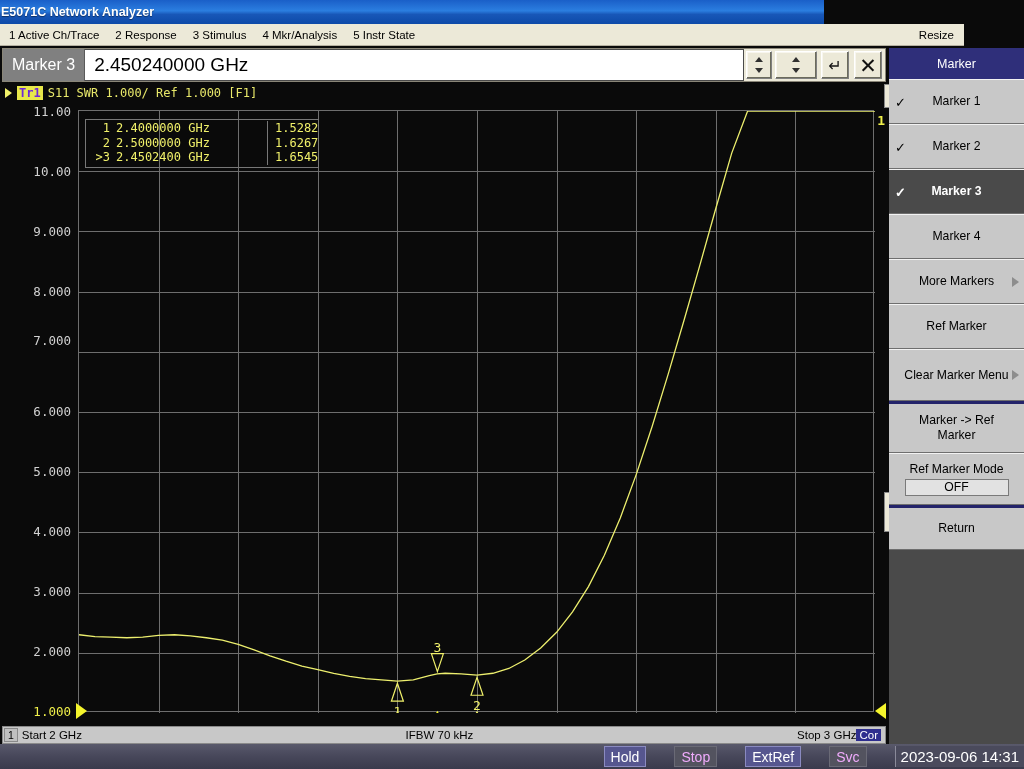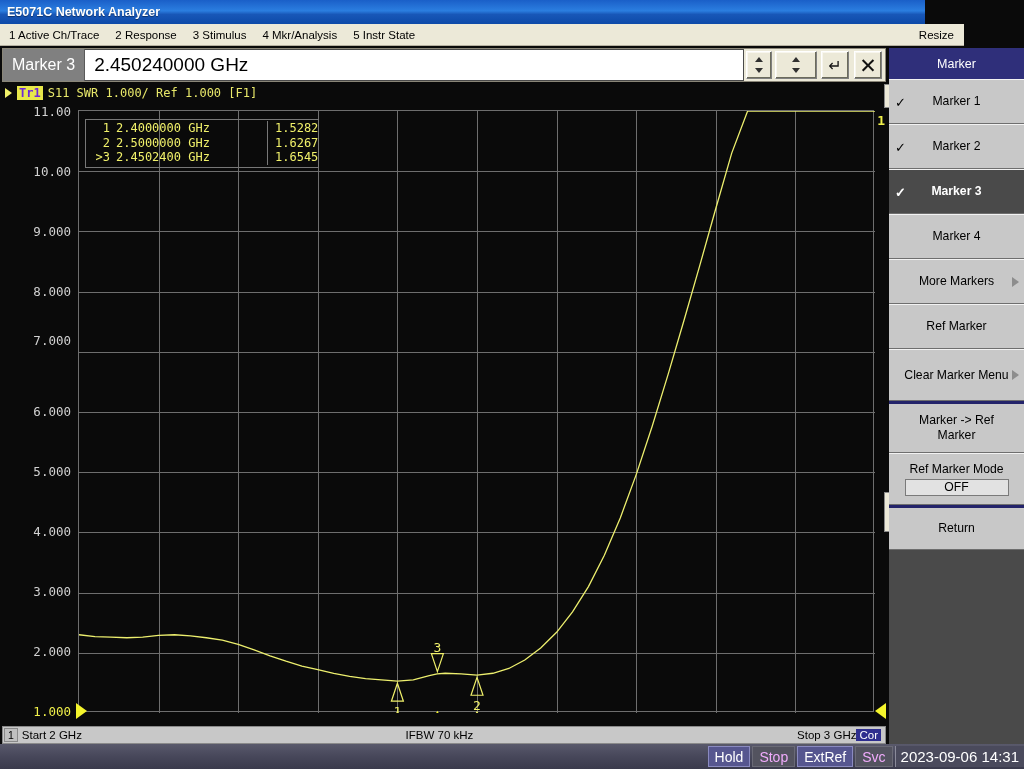--- a/index.html
+++ b/index.html
@@ -7,24 +7,24 @@
     margin: 0; padding: 0;
     width: 1024px; height: 769px;
     background: #000;
     font-family: "Liberation Sans", sans-serif;
     overflow: hidden;
   }
   #app { position: relative; width: 1024px; height: 769px; background: #0a0a0a; }
 
   
   .titlebar {
-    position: absolute; left: 0; top: 0; width: 925px; height: 24px;
+    position: absolute; left: 0; top: 0; width: 824px; height: 24px;
     background: linear-gradient(to bottom, #1a5fc8 0%, #2b7ee0 45%, #1857b8 60%, #0d4aa8 100%);
     color: #fff; font-size: 12.5px; font-weight: bold;
-    display: flex; align-items: center; padding-left: 7px;
+    display: flex; align-items: center; padding-left: 1px;
     text-shadow: 0 1px 1px rgba(0,0,0,.45);
   }
   
   .menubar {
     position: absolute; left: 0; top: 24px; width: 964px; height: 22px;
     background: #ece9d8; border-bottom: 1px solid #b5b0a0;
     display: flex; align-items: center; font-size: 11.5px; color: #000;
   }
   .menubar .mi { padding: 2px 7px; margin-left: 2px; white-space: nowrap; }
   .menubar .spacer { flex: 1 1 auto; }
@@ -159,21 +159,21 @@
   .sm-fill { background: #4a4a4a; flex: 1 1 auto; }
 
   
   .menu-tab { position: absolute; left: 884px; top: 492px; width: 7px; height: 40px; background: #ece9d8; border: 1px solid #8a8a8a; }
   .menu-tab2 { position: absolute; left: 884px; top: 84px; width: 7px; height: 24px; background: #ece9d8; border: 1px solid #8a8a8a; }
 
   
   .taskbar {
     position: absolute; left: 0; top: 744px; width: 1024px; height: 25px;
     background: linear-gradient(to bottom, #59596b 0%, #47475a 50%, #3a3a4c 100%);
-    display: flex; align-items: center; justify-content: flex-end; padding-right: 0;
+    display: flex; align-items: center; justify-content: flex-end; padding-right: 0; gap: 26px;
   }
   .tb-item {
     height: 21px; display: flex; align-items: center; padding: 0 6px;
     font-size: 14px; margin-right: 2px; color: #fff;
   }
   .tb-on { background: #56568f; color: #fff; border: 1px solid #8a8ac0; }
   .tb-off { background: #53535f; color: #f0abfc; border: 1px solid #6a6a76; }
   .tb-clock {
     height: 21px; display: flex; align-items: center; padding: 0 5px;
     font-size: 15px; color: #fff; background: #4a4a5c; border-left: 1px solid #8a8a9a;

